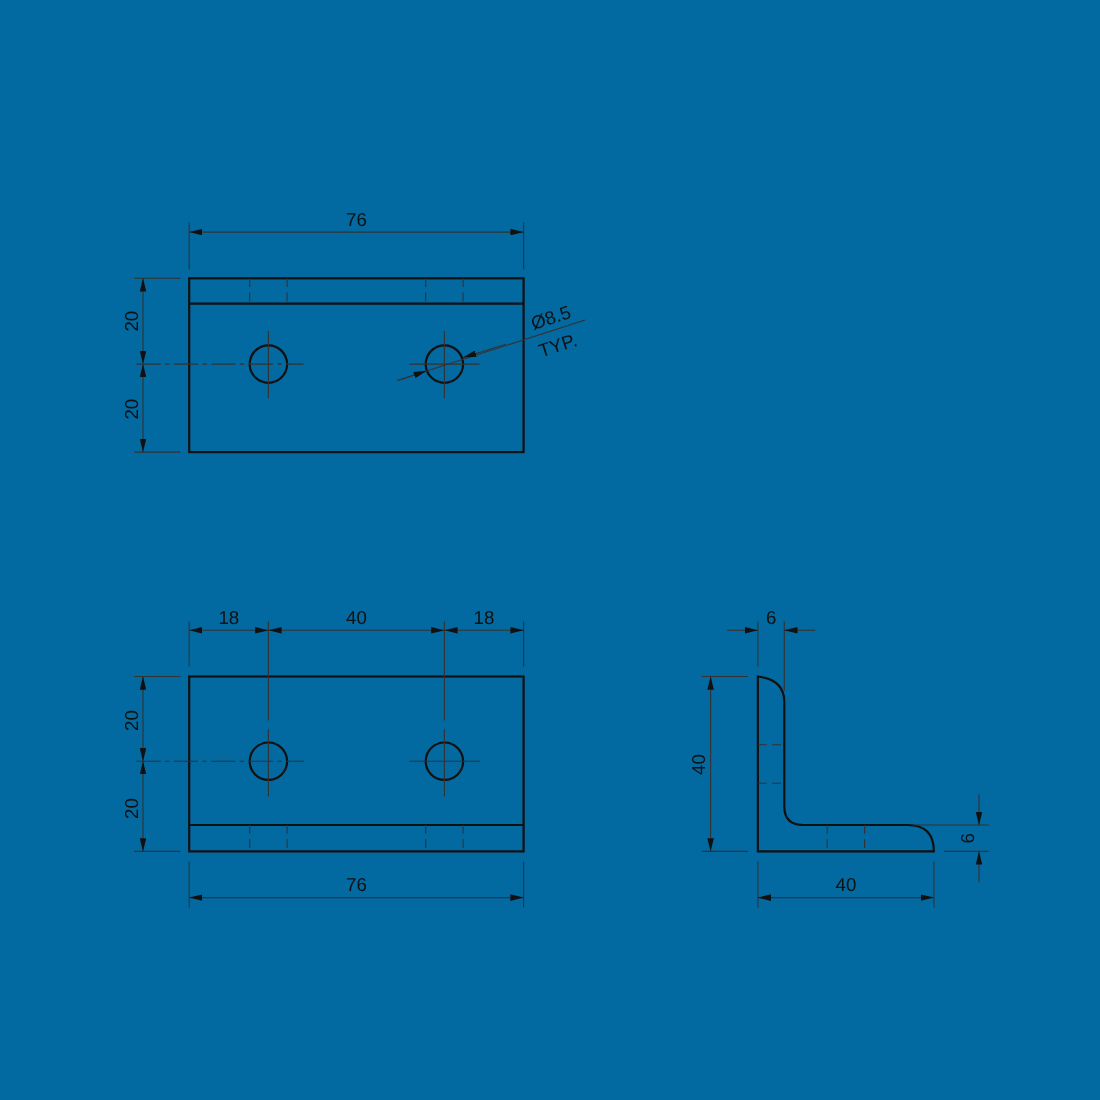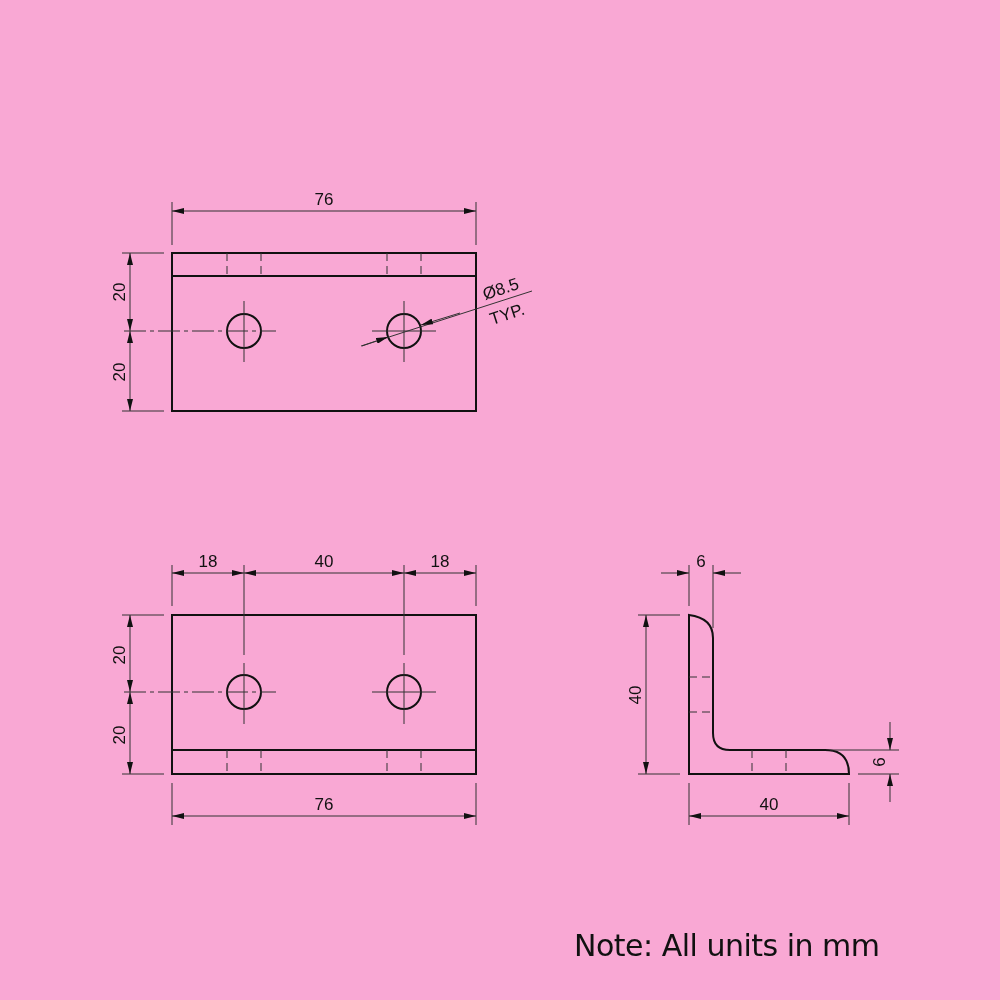--- a/index.html
+++ b/index.html
@@ -1,16 +1,16 @@
 <!DOCTYPE html>
 <html><head>
 <meta charset="utf-8">
 <style>
   html,body{margin:0;padding:0;background:#ffffff;}
-  #canvas{position:relative;width:1000px;height:1000px;background:#f9a8d4;overflow:hidden;}
+  #canvas{position:relative;width:1000px;height:1000px;background:#0369a1;overflow:hidden;}
   svg{position:absolute;left:0;top:0;}
   .outline{stroke:#111;stroke-width:2;fill:none;}
   .thin{stroke:#333;stroke-width:1;fill:none;}
   .hidden{stroke:#333;stroke-width:1;fill:none;stroke-dasharray:8 5;}
   .center{stroke:#333;stroke-width:1;fill:none;stroke-dasharray:22 4 4 4;}
   .dimtext{font-family:"Liberation Sans",sans-serif;font-size:17px;fill:#111;}
   #note{position:absolute;left:574px;top:928px;font-family:"DejaVu Sans",sans-serif;font-size:30px;color:#111;letter-spacing:-0.5px;}
 </style>
 </head>
 <body>
@@ -120,14 +120,13 @@
     <line class="thin" x1="689" y1="816" x2="849" y2="816" marker-start="url(#arr)" marker-end="url(#arr)"></line>
     <text class="dimtext" x="769" y="810" text-anchor="middle">40</text>
 
     <line class="thin" x1="830" y1="750" x2="899" y2="750"></line>
     <line class="thin" x1="858" y1="774" x2="899" y2="774"></line>
     <line class="thin" x1="890" y1="722" x2="890" y2="750" marker-end="url(#arr)"></line>
     <line class="thin" x1="890" y1="802" x2="890" y2="774" marker-end="url(#arr)"></line>
     <text class="dimtext" transform="translate(885,762) rotate(-90)" text-anchor="middle">6</text>
   </g>
 </svg>
-<div id="note">Note: All units in mm</div>
 </div>
 
 </body></html>

